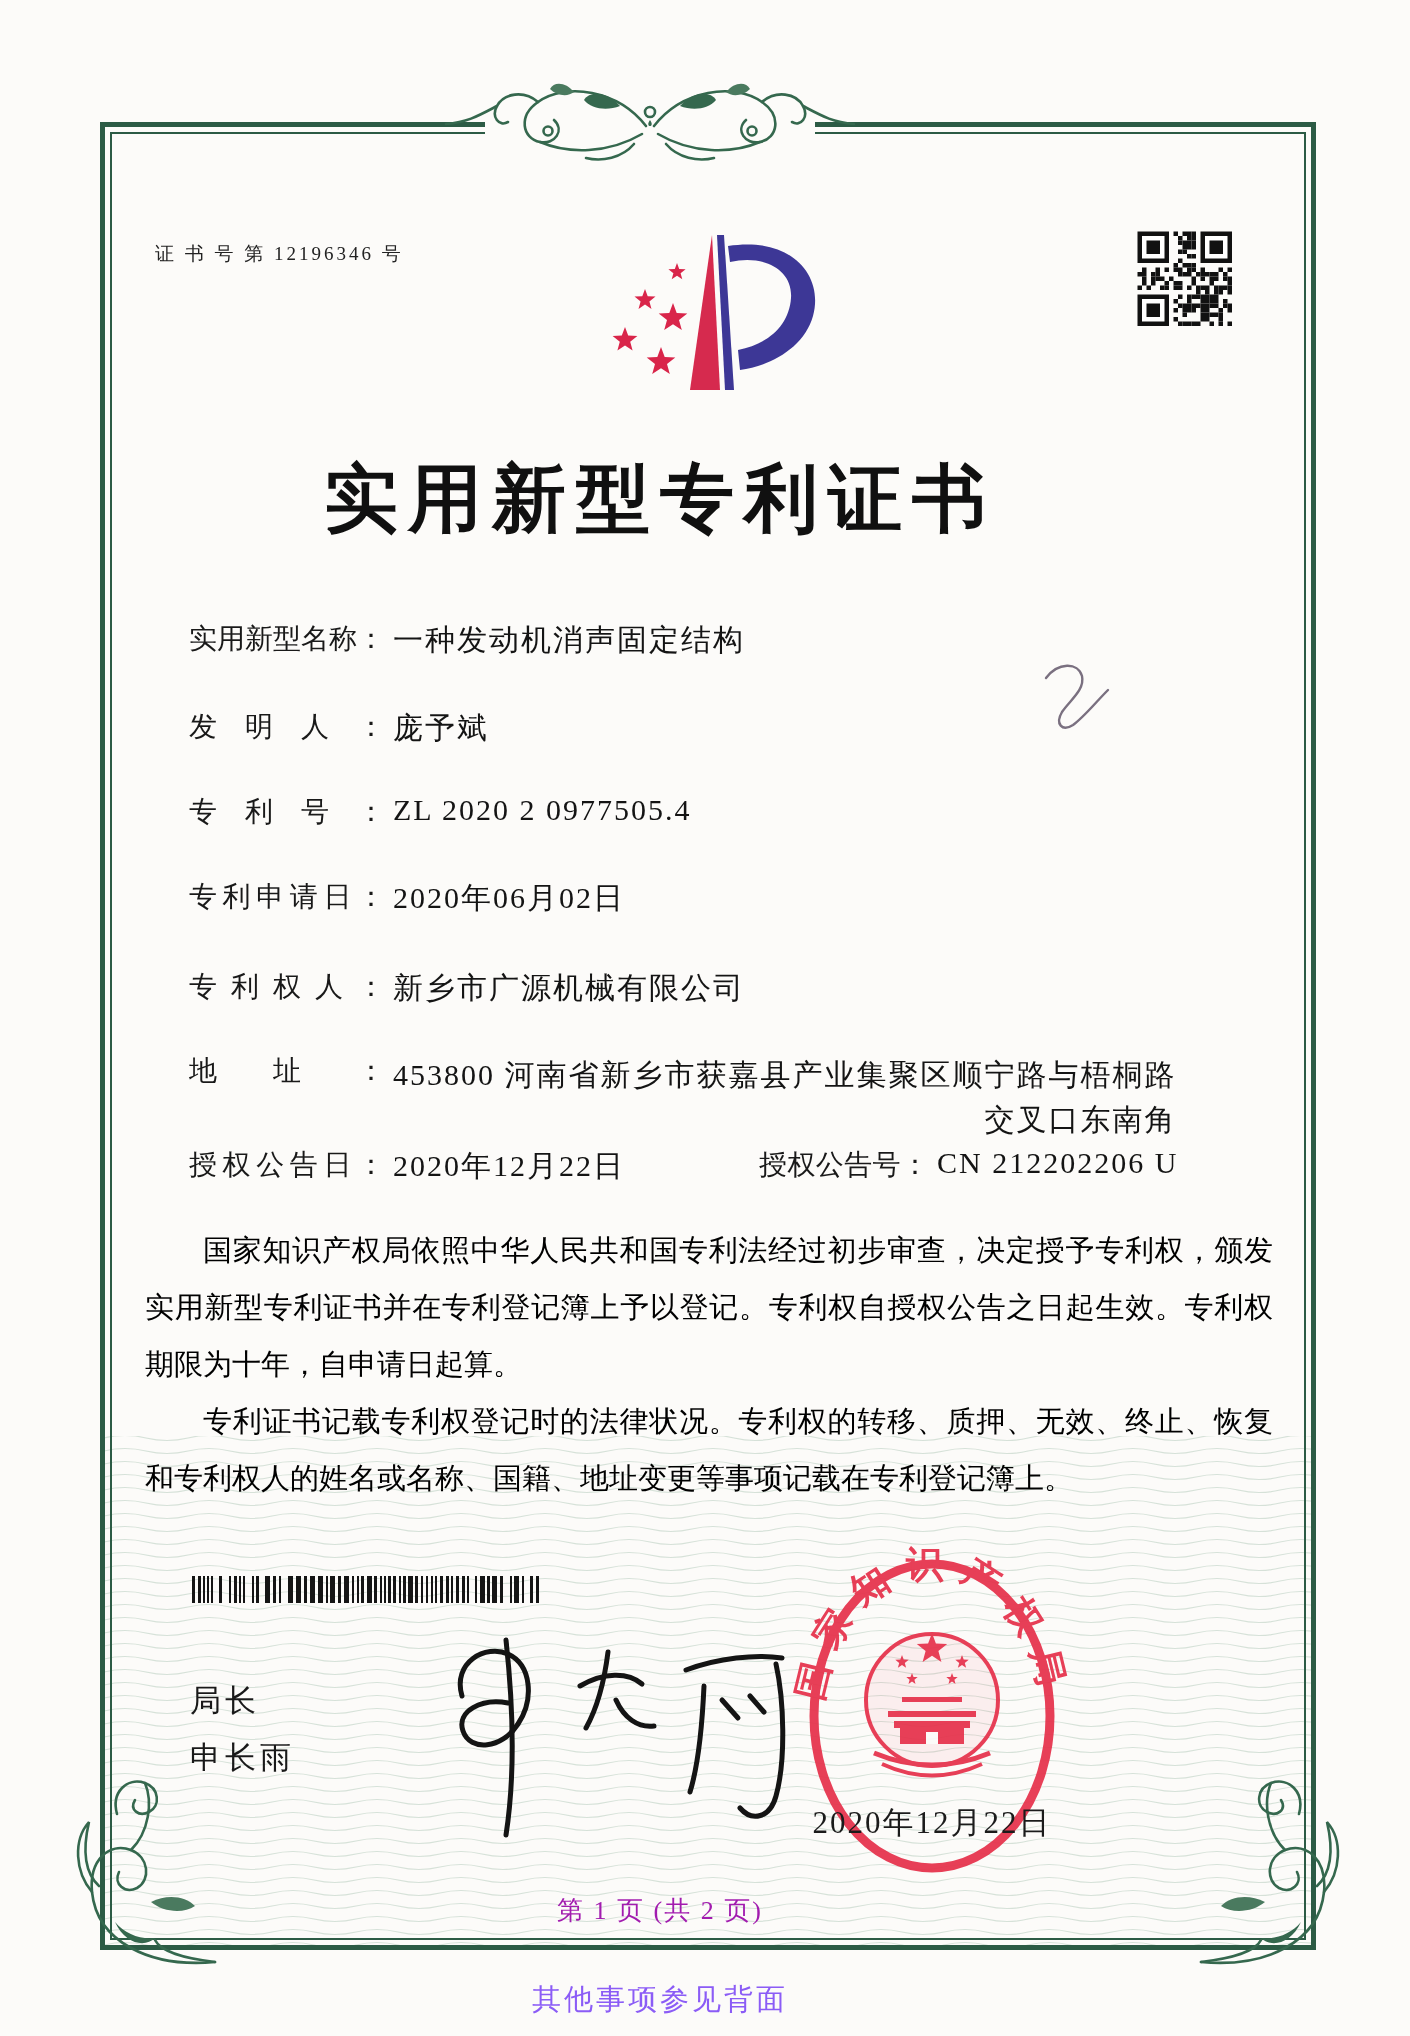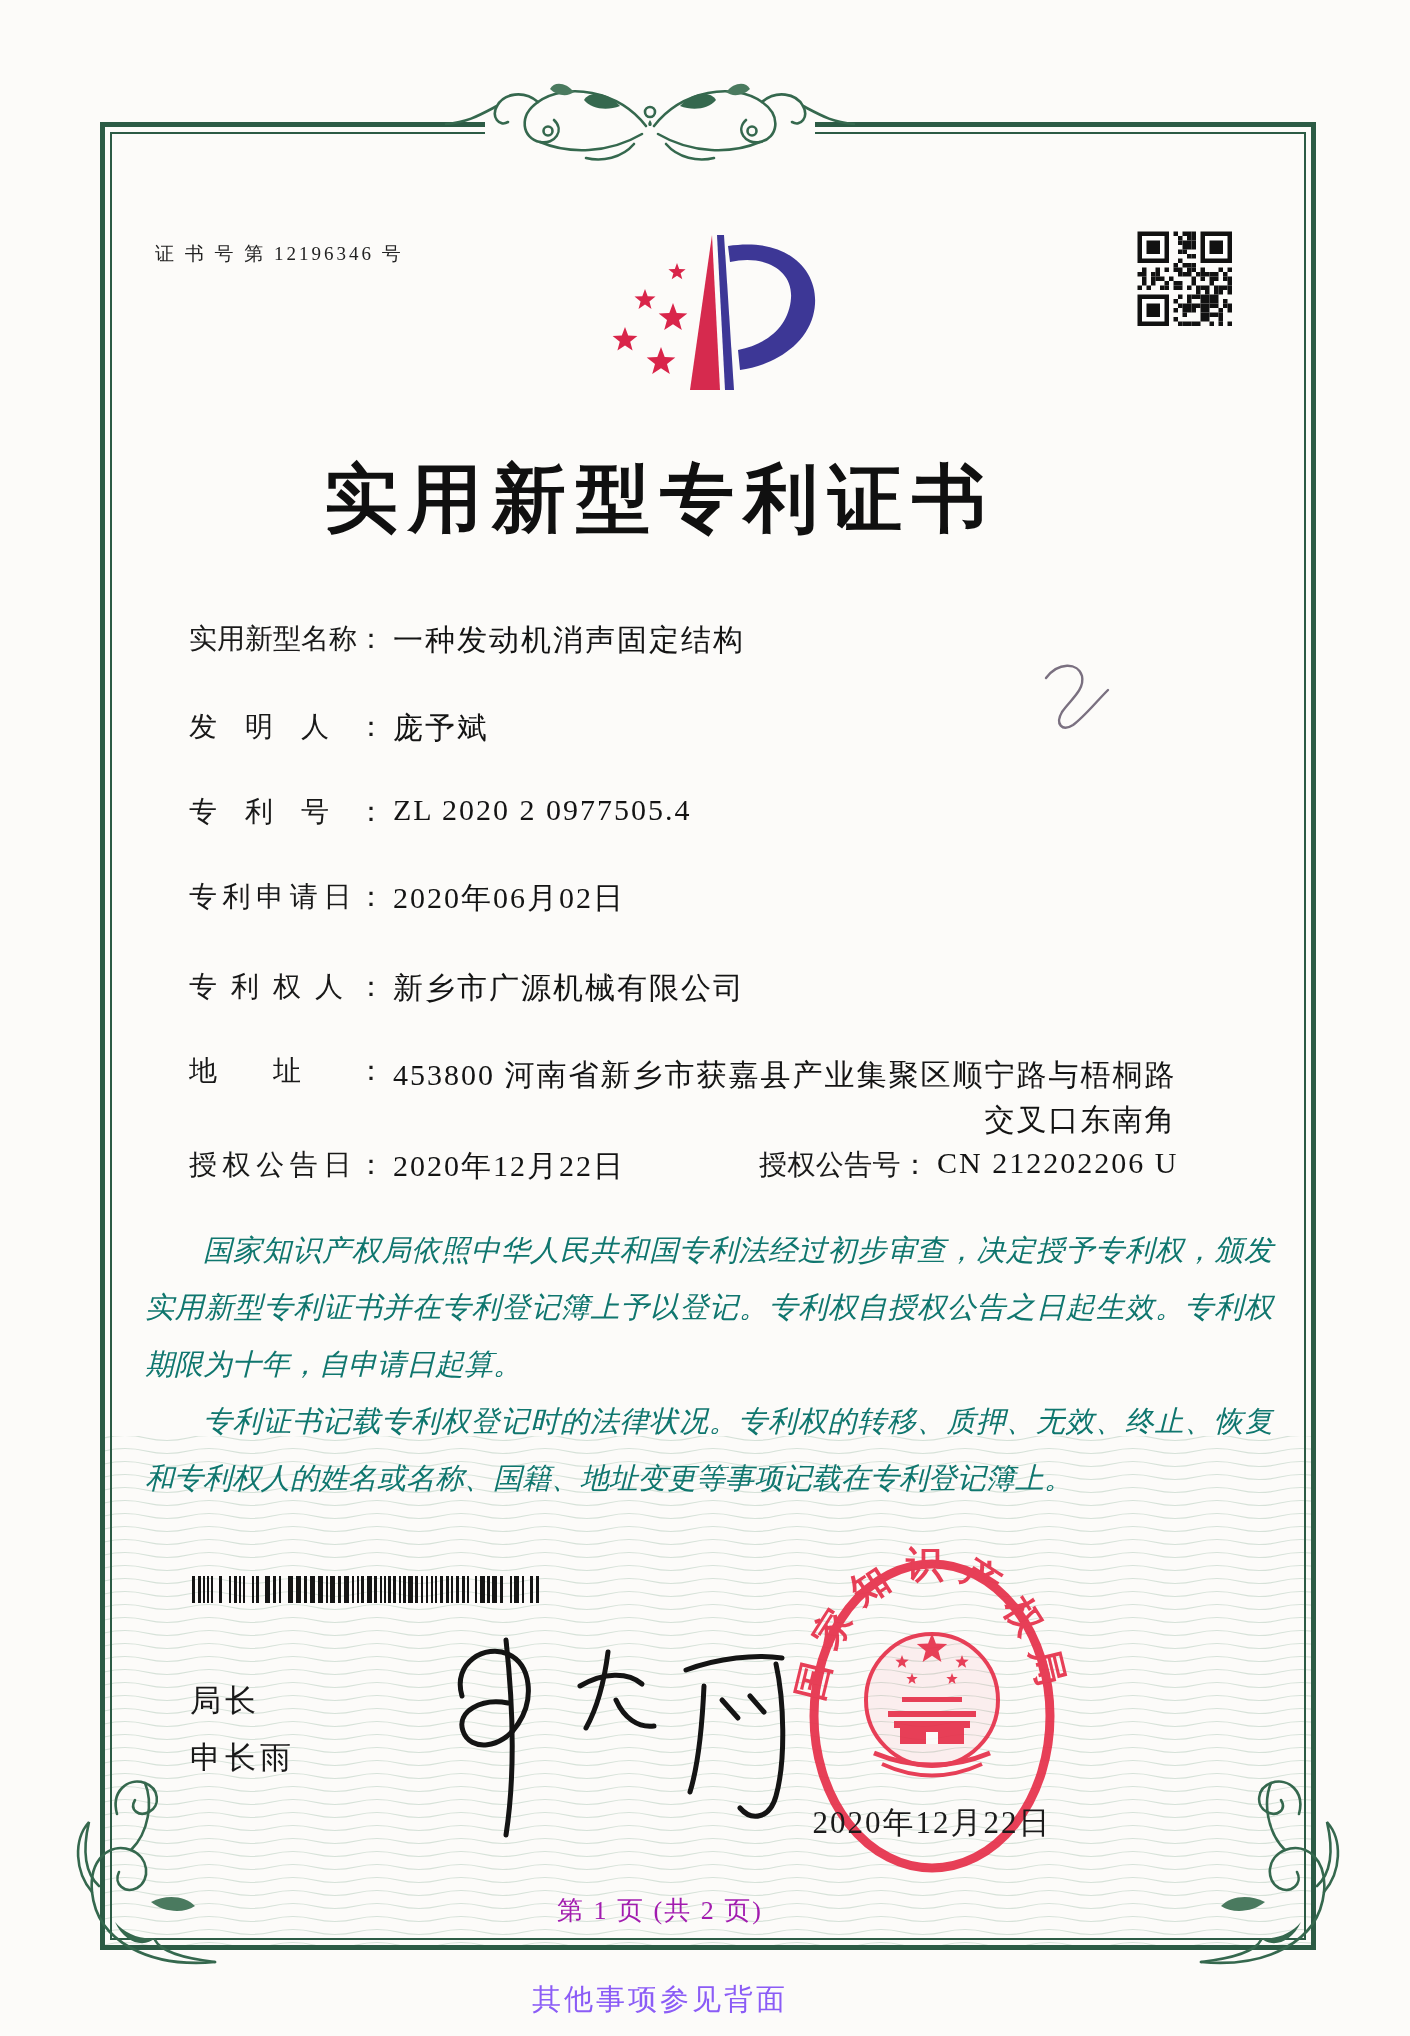--- a/index.html
+++ b/index.html
@@ -22,21 +22,21 @@
   .field { position:absolute; left:145px; display:flex; align-items:flex-start;margin-left:44px; }
   .flabel { flex:none; display:inline-block; width:196px; font-size:28px;
     text-align:justify; text-align-last:justify; color:#191919; }
   .fvalue { font-size:30px; margin-left:8px; letter-spacing:2px; white-space:nowrap; color:#141414; }
   .addr-val { font-size:30px; margin-left:8px; letter-spacing:2px; line-height:45px; color:#141414;text-align:right; }
   .pair2 { position:absolute; left:570px; top:0; display:flex;justify-content:space-between; }
   .pair2 .flabel { width:170px; }
   
   .paras { left:145px; top:1222px; width:1128px; }
   .paras p { margin:0; font-size:29px; line-height:57px; text-indent:2em;
-    text-align:justify; color:#0f766e;font-style:italic; }
+    text-align:justify; color:#000000; }
   
   .director { left:190px; top:1672px; font-size:31px; line-height:57px; letter-spacing:4px; color:#191919; }
   .page-num { left:150px; top:1893px; width:1020px; text-align:center; font-size:26px; letter-spacing:2px; color:#a21caf; }
   .back-note { left:150px; top:1980px; width:1020px; text-align:center; font-size:29px; letter-spacing:3px; color:#8b5cf6; }
   svg { display:block; }
 </style>
 </head>
 <body>
 
 <div class="page">

